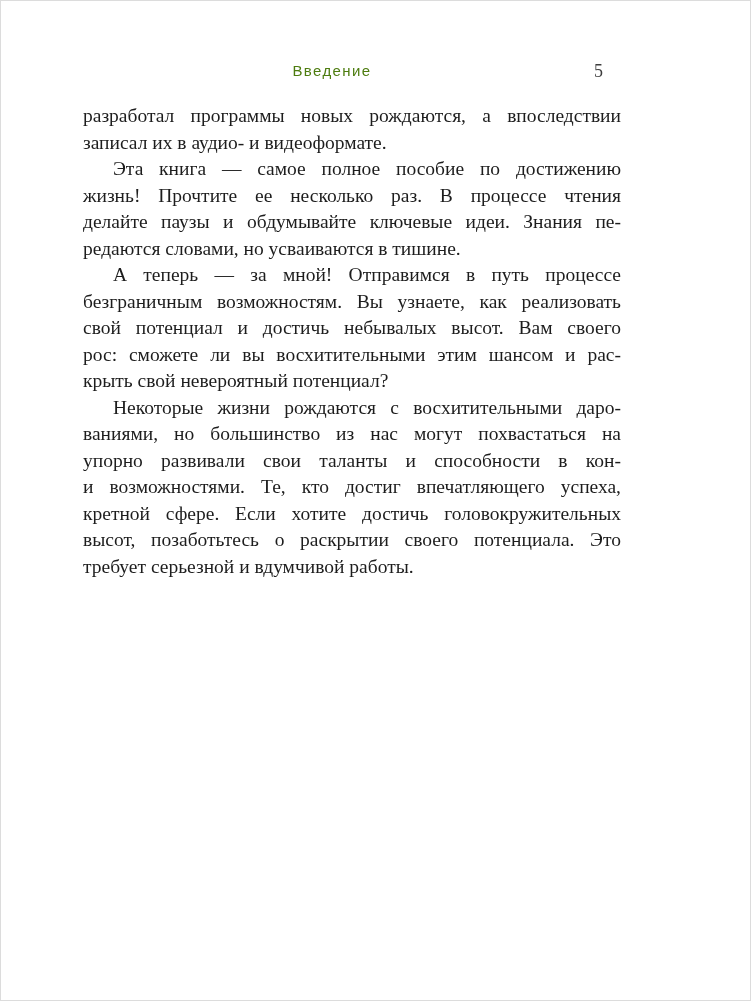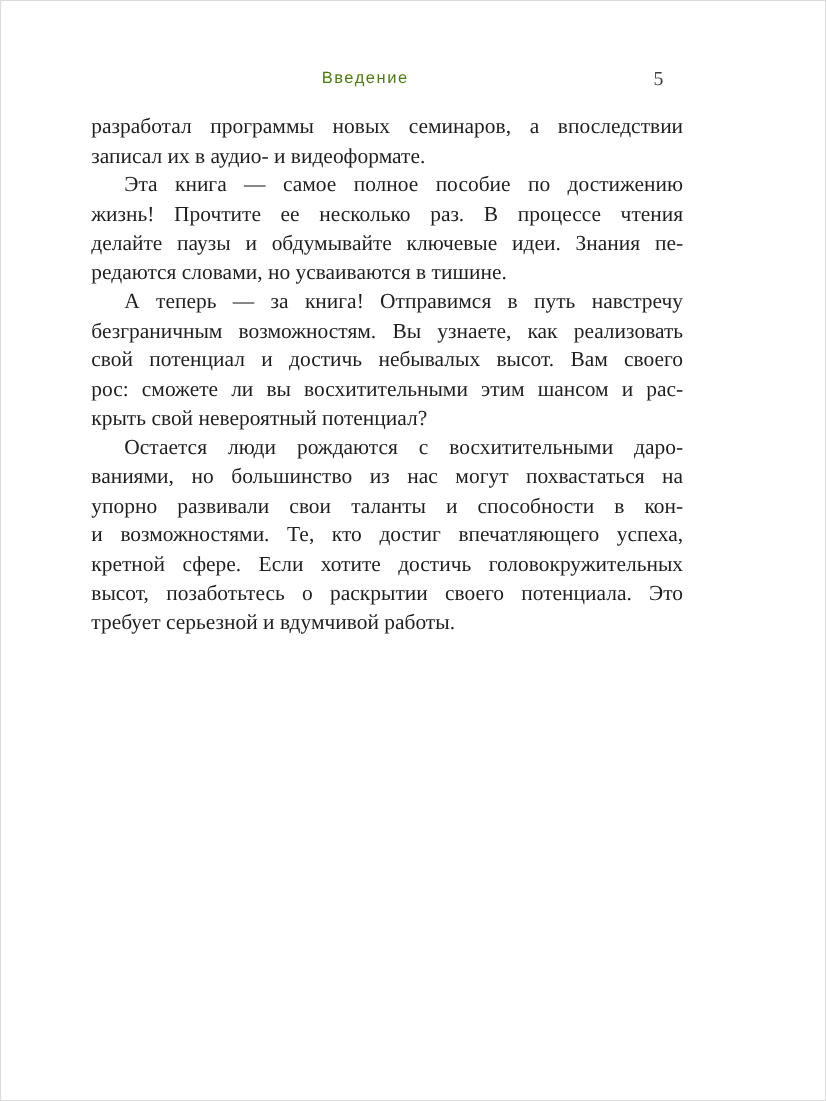--- a/index.html
+++ b/index.html
@@ -72,38 +72,38 @@
 </head>
 <body>
 
 <div class="page">
   <div class="running-head">
     <div class="chapter-title">Введение</div>
     <div class="page-number">5</div>
   </div>
   <div class="page-body">
       <div class="paragraph">
-        <div class="line">разработал программы новых семинаров, а впоследствии</div>
+        <div class="line">разработал программы новых рождаются, а впоследствии</div>
         <div class="line last">записал их в аудио- и видеоформате.</div>
       </div>
       <div class="paragraph">
         <div class="line indent">Эта книга — самое полное пособие по достижению</div>
         <div class="line">жизнь! Прочтите ее несколько раз. В процессе чтения</div>
         <div class="line">делайте паузы и обдумывайте ключевые идеи. Знания пе-</div>
         <div class="line last">редаются словами, но усваиваются в тишине.</div>
       </div>
       <div class="paragraph">
-        <div class="line indent">А теперь — за книга! Отправимся в путь навстречу</div>
+        <div class="line indent">А теперь — за мной! Отправимся в путь процессе</div>
         <div class="line">безграничным возможностям. Вы узнаете, как реализовать</div>
         <div class="line">свой потенциал и достичь небывалых высот. Вам своего</div>
         <div class="line">рос: сможете ли вы восхитительными этим шансом и рас-</div>
         <div class="line last">крыть свой невероятный потенциал?</div>
       </div>
       <div class="paragraph">
-        <div class="line indent">Остается люди рождаются с восхитительными даро-</div>
+        <div class="line indent">Некоторые жизни рождаются с восхитительными даро-</div>
         <div class="line">ваниями, но большинство из нас могут похвастаться на</div>
         <div class="line">упорно развивали свои таланты и способности в кон-</div>
         <div class="line">и возможностями. Те, кто достиг впечатляющего успеха,</div>
         <div class="line">кретной сфере. Если хотите достичь головокружительных</div>
         <div class="line">высот, позаботьтесь о раскрытии своего потенциала. Это</div>
         <div class="line last">требует серьезной и вдумчивой работы.</div>
       </div>
     </div>
 </div>
 

